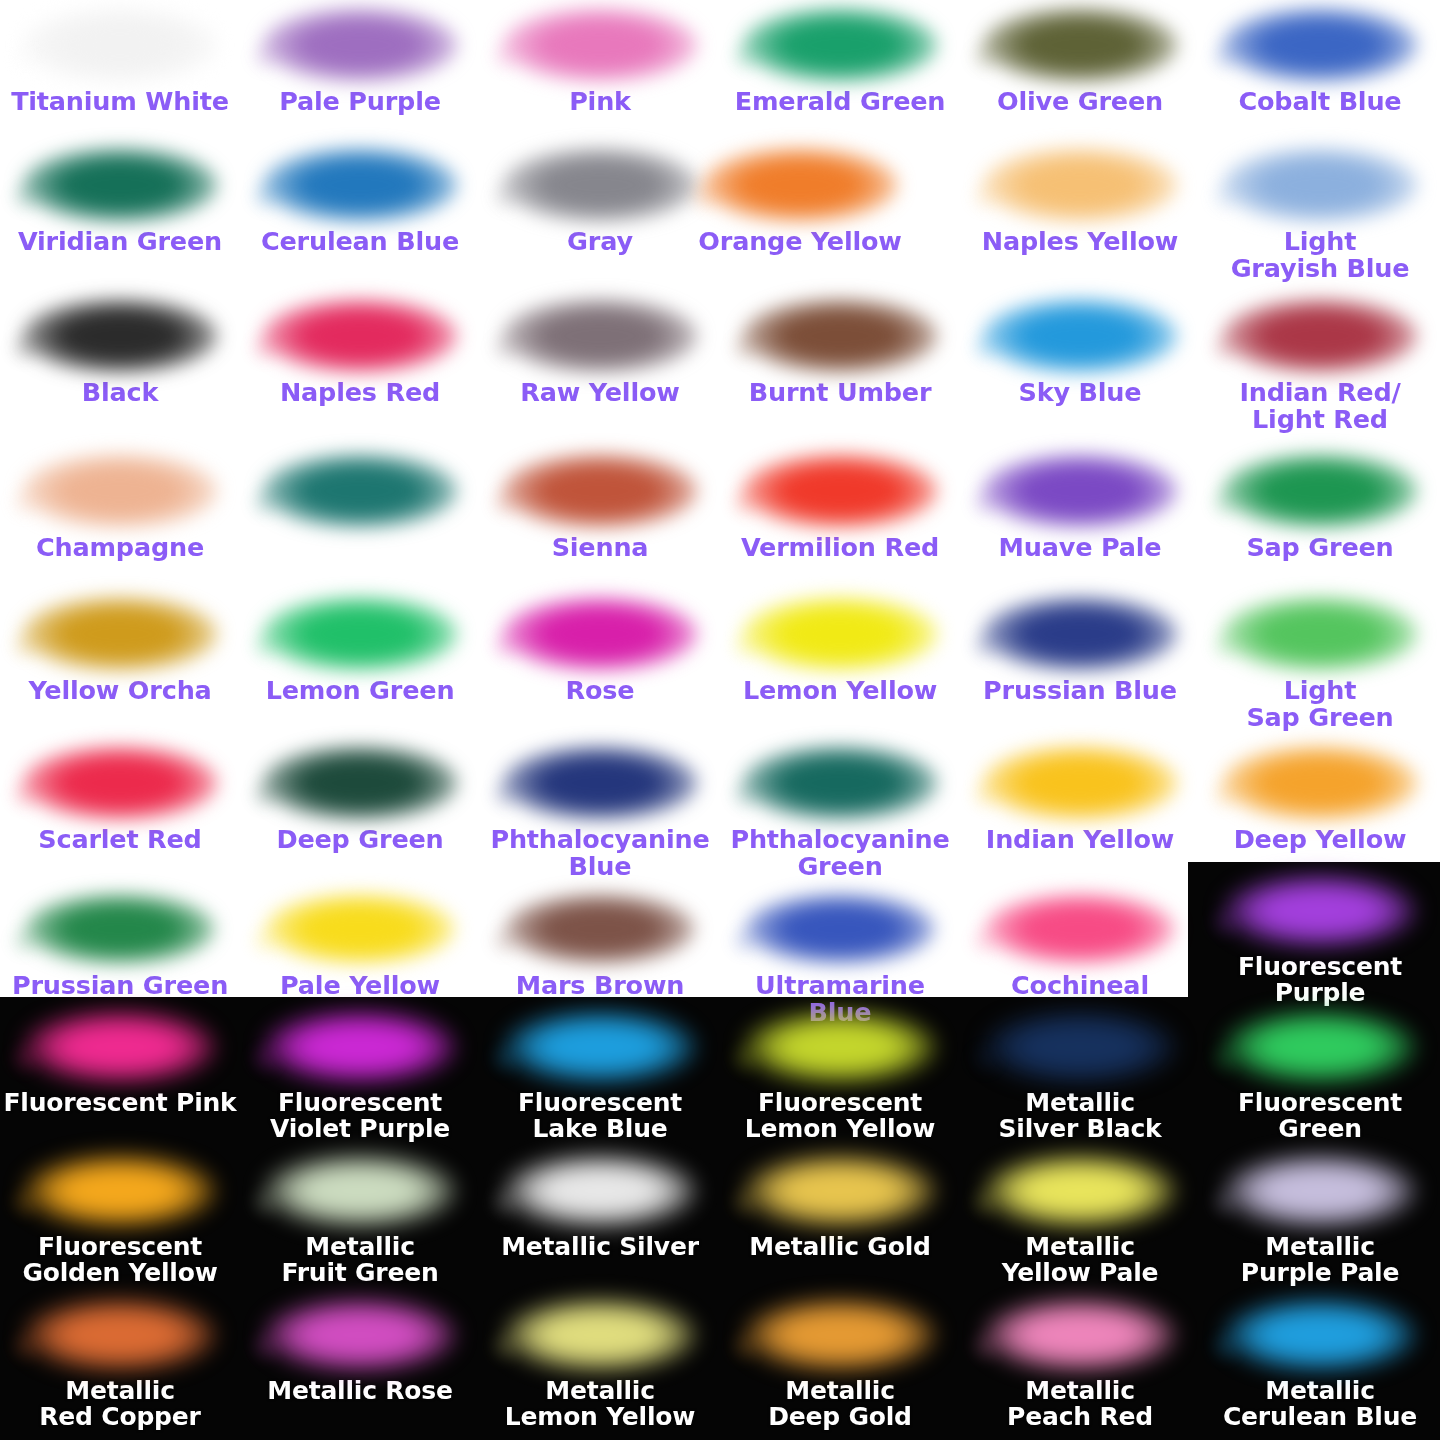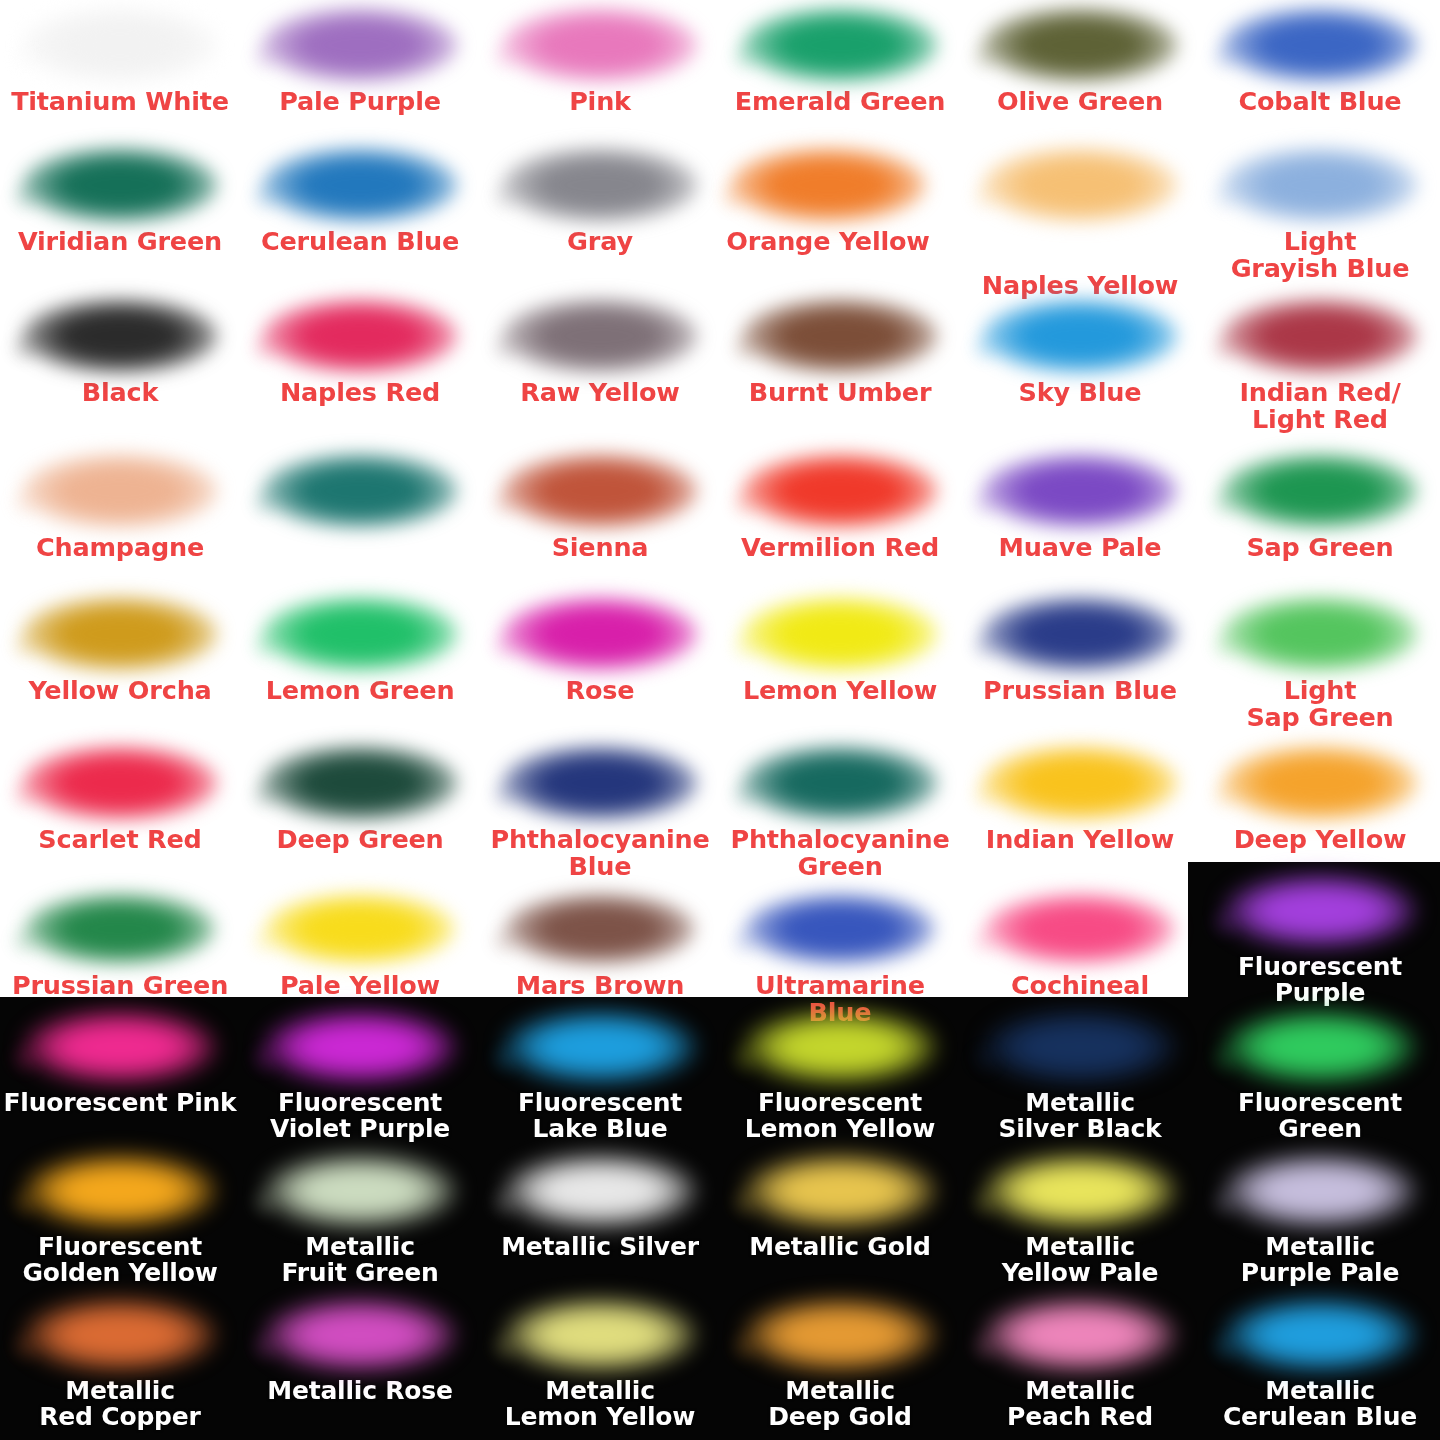--- a/index.html
+++ b/index.html
@@ -45,21 +45,21 @@
   }
   .label{
     text-align:center;
     line-height:1.05;
     font-weight:700;
     letter-spacing:-0.2px;
     white-space:pre-line;
     z-index:3;
   }
   
-  .sec-light .label{color:#ef4444;font-size:25.5px;}
+  .sec-light .label{color:#8b5cf6;font-size:25.5px;}
   
   .sec-dark .label{color:#ffffff;font-size:25px;text-shadow:0 0 3px rgba(0,0,0,.85);}
 
   .blob-box{height:78px;display:flex;align-items:center;justify-content:center;width:240px;position:relative;}
   .lbl-box{margin-top:4px;width:240px;}
 </style>
 </head>
 <body>
 
 <div id="chart">
@@ -142,30 +142,30 @@
       </div>
       <div class="cell sec-light" style="left: 480px; top: 146px;">
         <div class="blob-box">
           <div class="blob" style="width: 196px; height: 76px; background: radial-gradient(rgb(134, 134, 141) 0%, rgb(134, 134, 141) 40%, rgba(134, 134, 141, 0.6) 62%, rgba(134, 134, 141, 0.16) 82%, rgba(255, 255, 255, 0) 100%); filter: blur(9px);"></div>
           <div class="speck" style="width: 42px; height: 34px; left: 4px; top: 34px; background: radial-gradient(circle, rgba(134, 134, 141, 0.35) 0%, rgba(0, 0, 0, 0) 70%);"></div>
         </div>
         <div class="lbl-box">
           <div class="label">Gray</div>
         </div>
       </div>
-      <div class="cell sec-light" style="left: 708px; top: 146px;">
+      <div class="cell sec-light" style="left: 680px; top: 146px;">
         <div class="blob-box">
           <div class="blob" style="width: 196px; height: 76px; background: radial-gradient(rgb(240, 125, 42) 0%, rgb(240, 125, 42) 40%, rgba(240, 125, 42, 0.6) 62%, rgba(240, 125, 42, 0.16) 82%, rgba(255, 255, 255, 0) 100%); filter: blur(9px);"></div>
           <div class="speck" style="width: 42px; height: 34px; left: 4px; top: 34px; background: radial-gradient(circle, rgba(240, 125, 42, 0.35) 0%, rgba(0, 0, 0, 0) 70%);"></div>
         </div>
         <div class="lbl-box">
           <div class="label">Orange Yellow</div>
         </div>
       </div>
-      <div class="cell sec-light" style="left: 960px; top: 146px; gap: 44px;">
+      <div class="cell sec-light" style="left: 960px; top: 146px;">
         <div class="blob-box">
           <div class="blob" style="width: 196px; height: 76px; background: radial-gradient(rgb(246, 192, 116) 0%, rgb(246, 192, 116) 40%, rgba(246, 192, 116, 0.6) 62%, rgba(246, 192, 116, 0.16) 82%, rgba(255, 255, 255, 0) 100%); filter: blur(9px);"></div>
           <div class="speck" style="width: 42px; height: 34px; left: 4px; top: 34px; background: radial-gradient(circle, rgba(246, 192, 116, 0.35) 0%, rgba(0, 0, 0, 0) 70%);"></div>
         </div>
         <div class="lbl-box">
           <div class="label">Naples Yellow</div>
         </div>
       </div>
       <div class="cell sec-light" style="left: 1200px; top: 146px;">
         <div class="blob-box">

